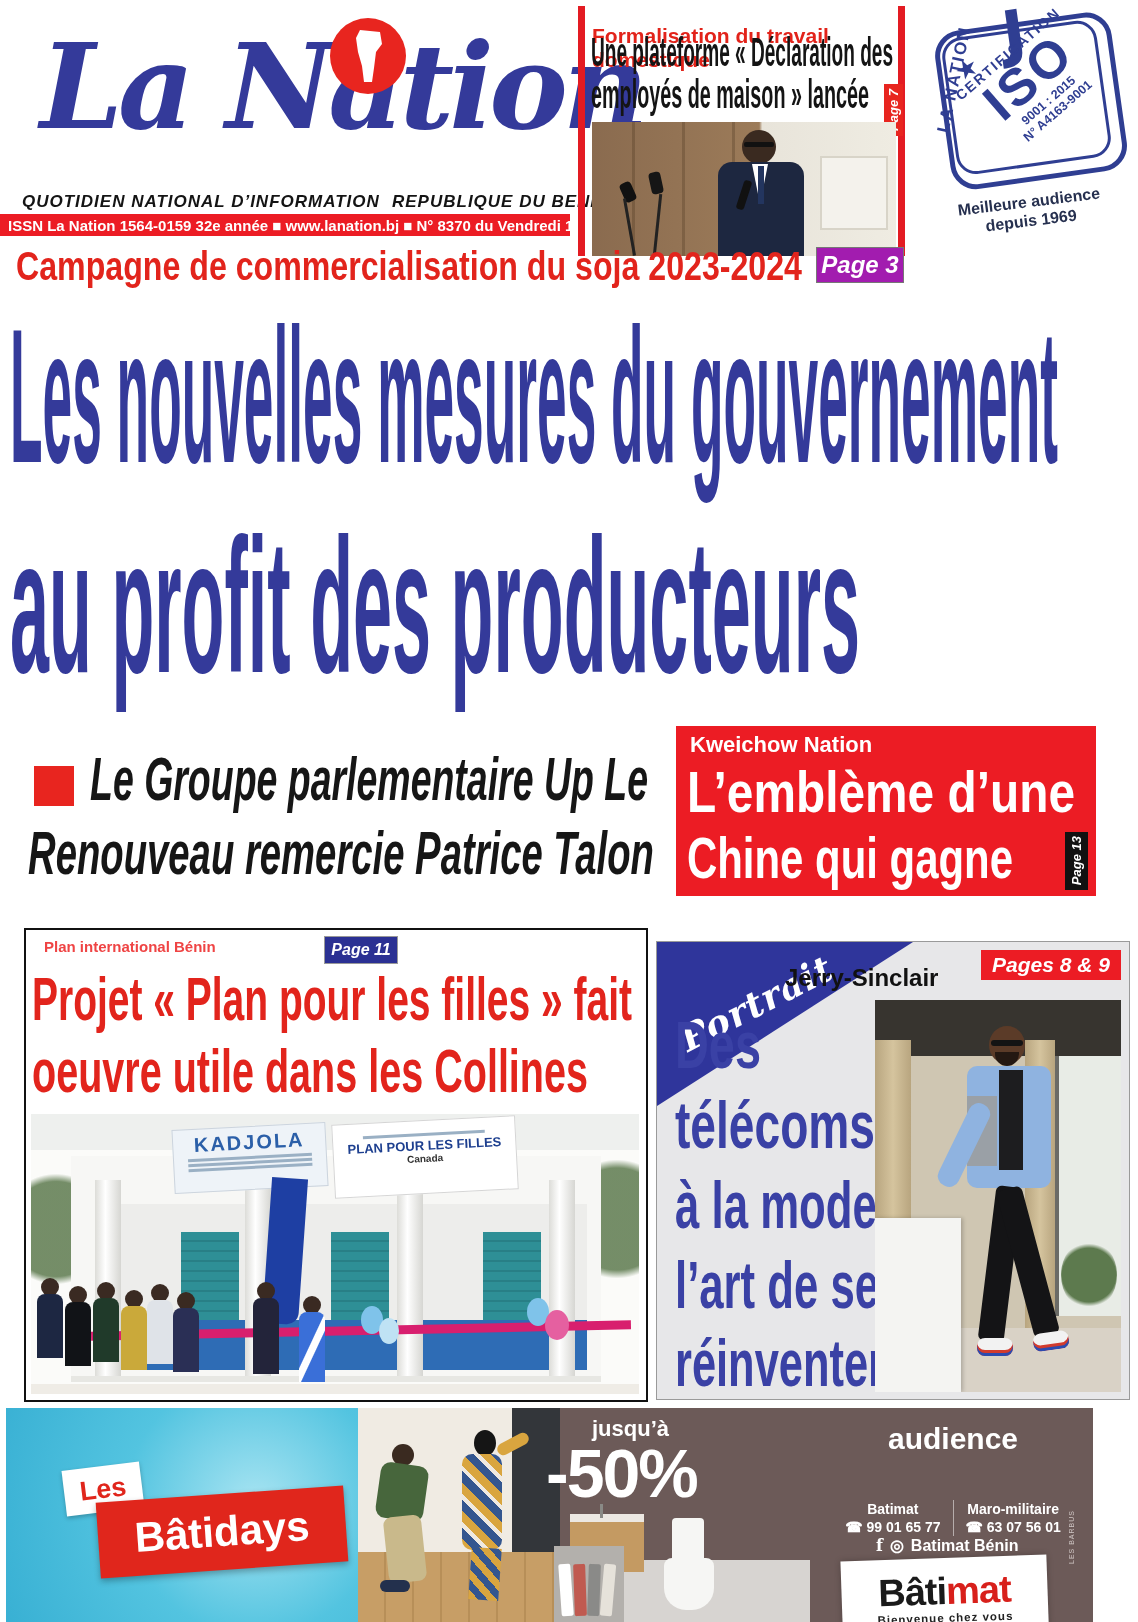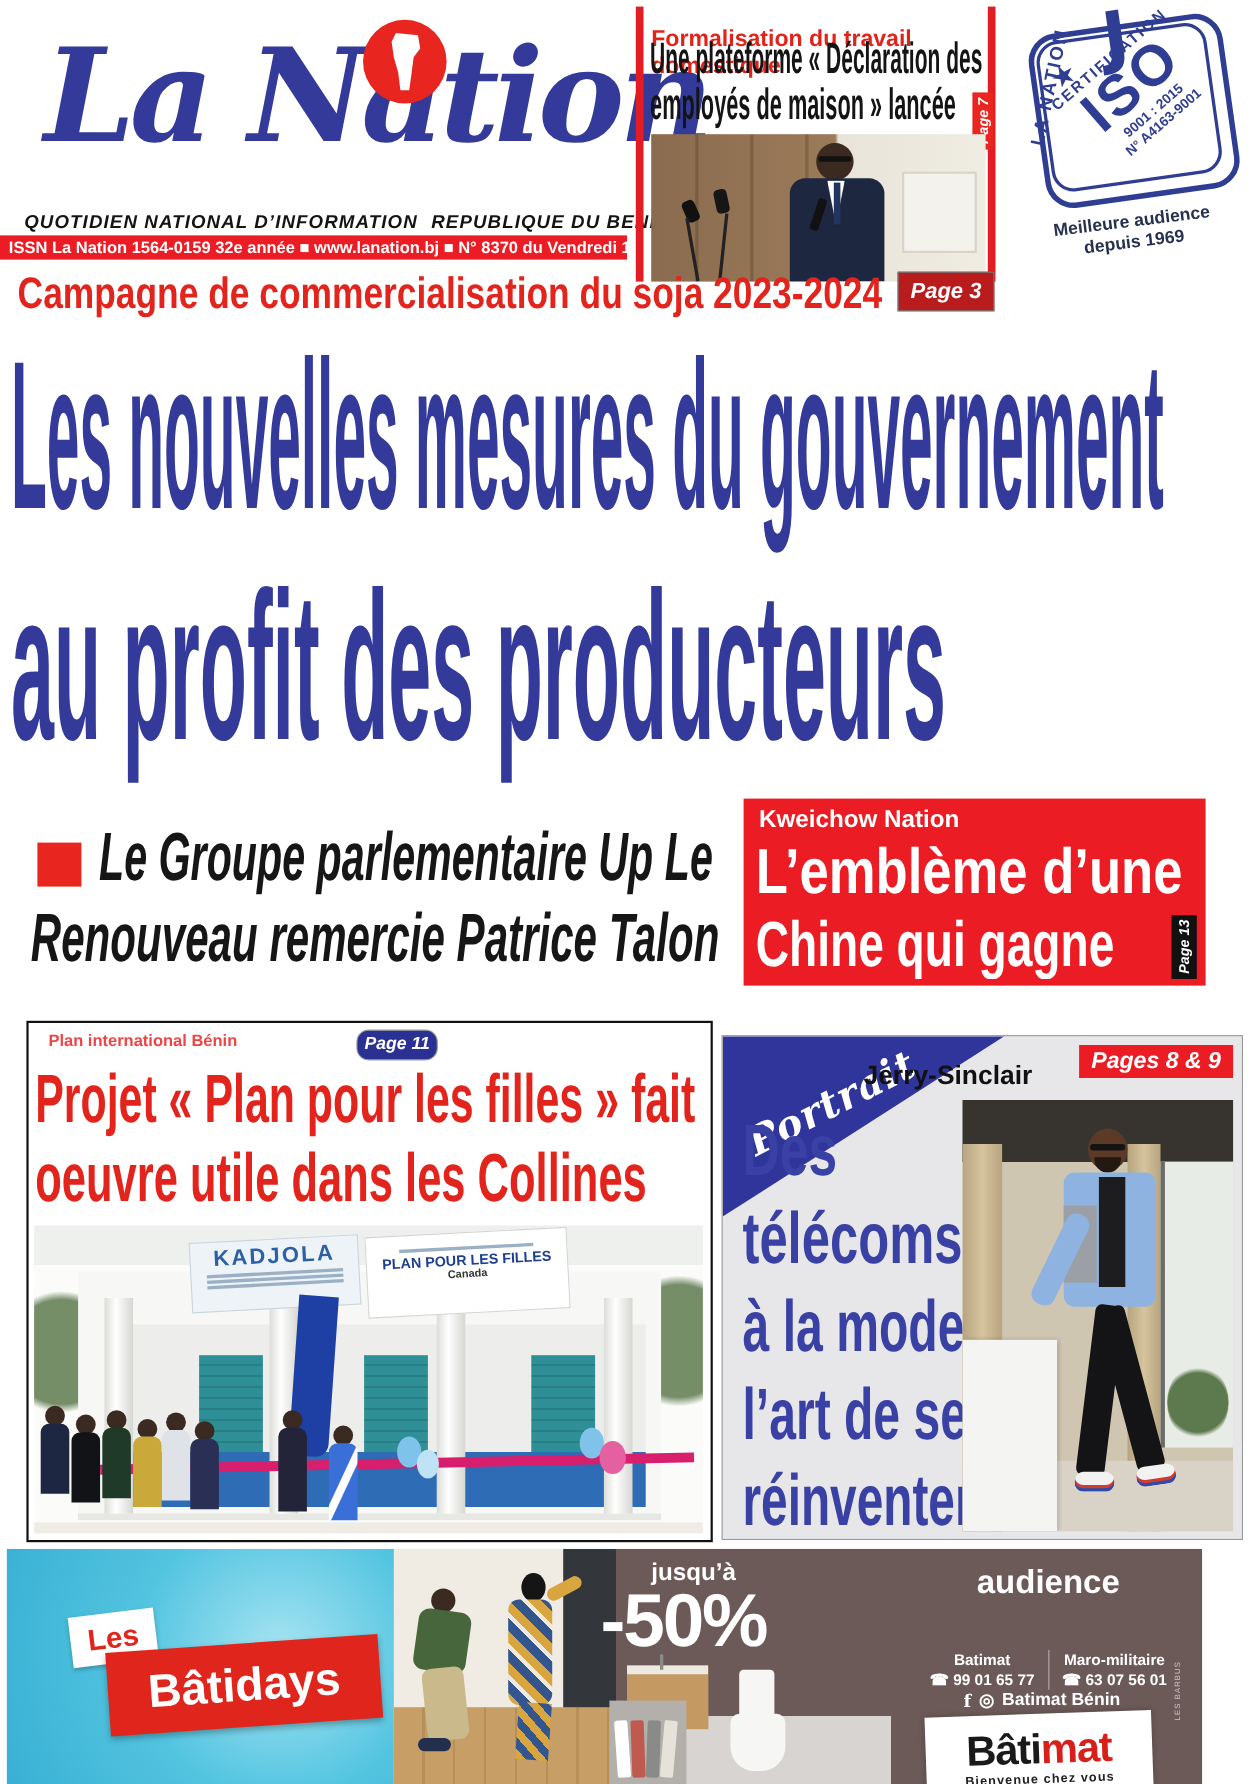--- a/index.html
+++ b/index.html
@@ -40,22 +40,22 @@
   .stamp-small{font-size:12.5px;font-weight:bold;}
   .stamp-brand{position:absolute;left:-12px;top:52px;transform:rotate(-70deg);
                font-size:17px;font-weight:bold;color:#2f3e92;letter-spacing:2px;}
   .stamp-star{position:absolute;left:44px;top:38px;color:#2f3e92;font-size:26px;transform:rotate(-20deg);}
   .stamp-j{position:absolute;left:96px;top:-12px;color:#2f3e92;font-size:62px;font-weight:900;
            font-family:"DejaVu Sans",sans-serif;}
   .audience{transform:rotate(-7deg);text-align:center;font-weight:bold;font-size:16px;color:#26304f;line-height:1.2;}
 
   
   .t-soja{font-size:40px;font-weight:bold;fill:#e2241c;}
-  .page3{background:#b91c1c;border:1px solid #777;color:#fff;font-weight:bold;font-style:italic;
-         font-size:20px;display:flex;align-items:center;justify-content:center;}
+  .page3{background:#a21caf;border:1px solid #777;color:#fff;font-weight:bold;font-style:italic;
+         font-size:24px;display:flex;align-items:center;justify-content:center;}
 
   
   .t-main{font-size:192px;font-weight:bold;fill:#343a9a;}
   .t-sub{font-size:62px;font-weight:bold;font-style:italic;fill:#161616;}
   .red-square{background:#e8251f;}
 
   
   .moutai{background:#ec1c24;}
   .t-moutai{font-size:58px;font-weight:bold;fill:#ffffff;}
   .moutai-kicker{color:#fff;font-weight:bold;font-size:22px;}
@@ -232,21 +232,21 @@
     <svg class="abs" style="left:10px;top:100px;width:340px;height:64px;" viewBox="0 0 340 64">
       <text class="t-moutai" x="1" y="52" textLength="326" lengthAdjust="spacingAndGlyphs">Chine qui gagne</text>
     </svg>
     <div class="abs vbadge" style="right:8px;bottom:6px;width:23px;height:58px;background:#111;">
       <span>Page 13</span>
     </div>
   </div>
 
   <div class="abs plan-box" style="left:24px;top:928px;width:620px;height:470px;">
     <div class="abs plan-kicker" style="left:18px;top:8px;">Plan international Bénin</div>
-    <div class="abs page11" style="left:298px;top:6px;width:72px;height:26px;border-radius:11px;">Page 11</div>
+    <div class="abs page11" style="left:298px;top:6px;width:72px;height:26px;">Page 11</div>
     <svg class="abs" style="left:4px;top:32px;width:614px;height:74px;" viewBox="0 0 614 74">
       <text class="t-plan" x="2" y="58" textLength="600" lengthAdjust="spacingAndGlyphs">Projet « Plan pour les filles » fait</text>
     </svg>
     <svg class="abs" style="left:4px;top:104px;width:614px;height:74px;" viewBox="0 0 614 74">
       <text class="t-plan" x="2" y="58" textLength="556" lengthAdjust="spacingAndGlyphs">oeuvre utile dans les Collines</text>
     </svg>
 
     <div class="abs pp" style="left:5px;top:184px;width:608px;height:280px;">
       <div class="abs pp-tree" style="left:-20px;top:50px;width:90px;height:130px;"></div>
       <div class="abs pp-tree" style="right:-18px;top:30px;width:80px;height:150px;"></div>

